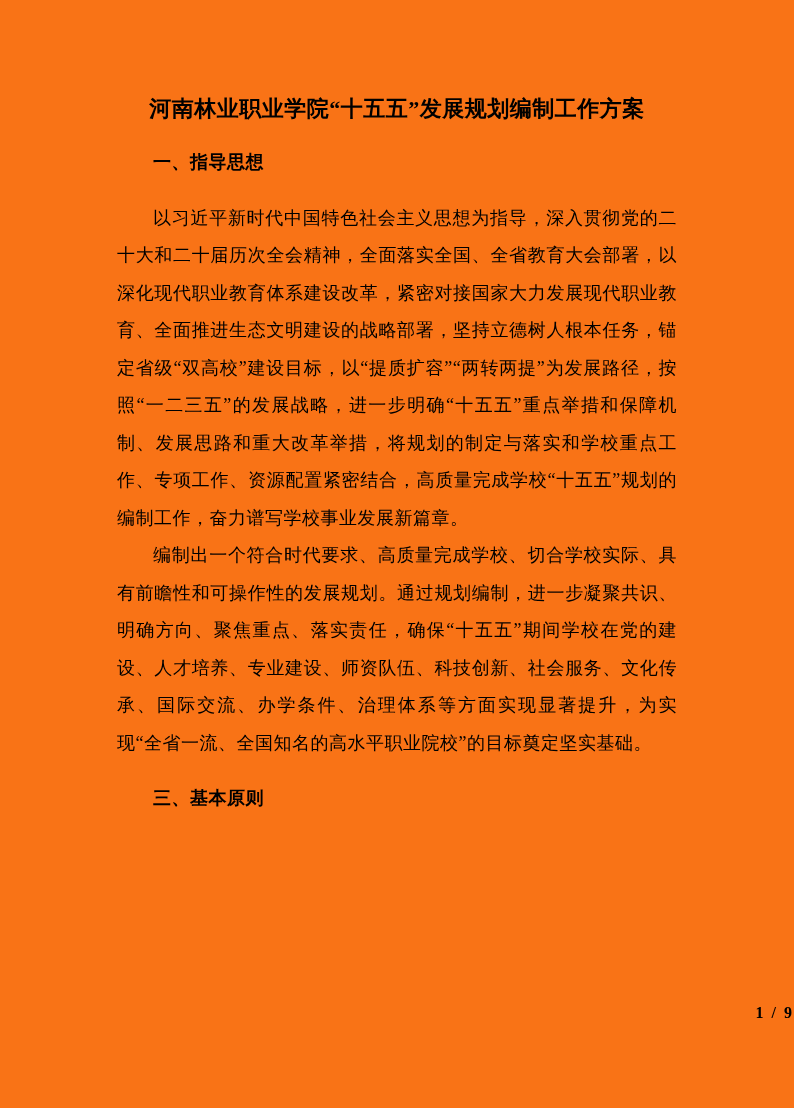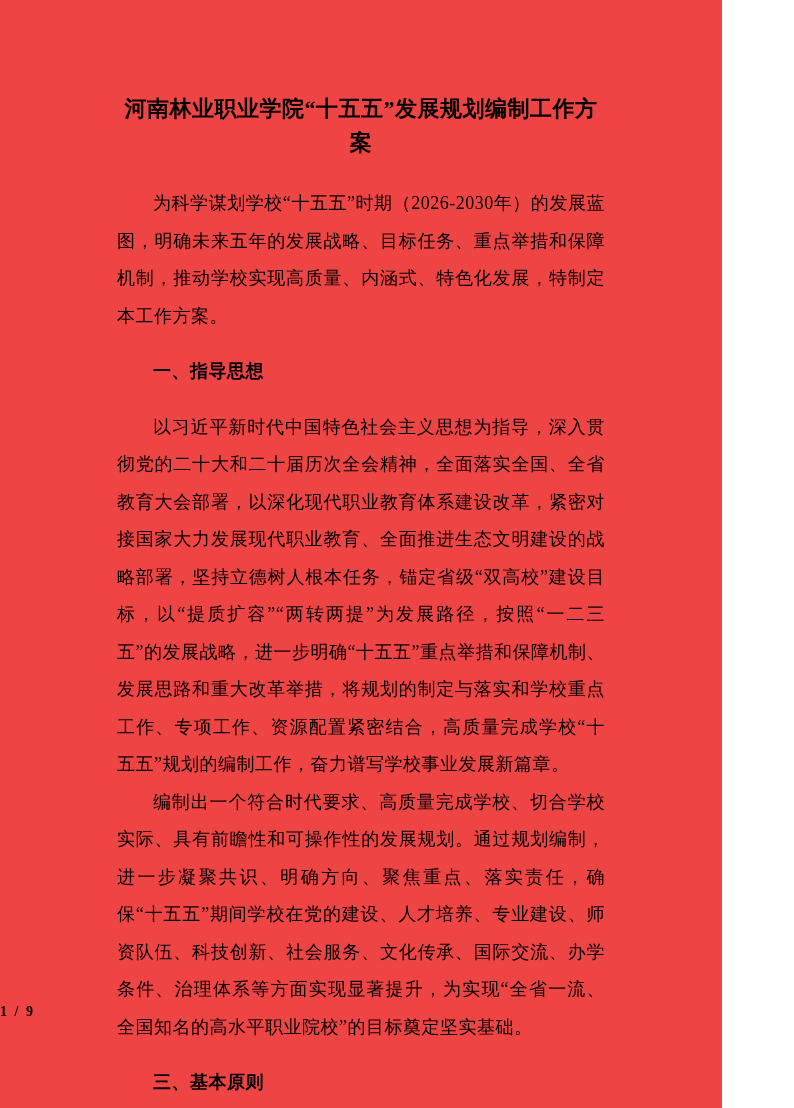--- a/index.html
+++ b/index.html
@@ -2,23 +2,23 @@
 <html><head>
 <meta charset="utf-8">
 <style>
   html, body {
     margin: 0;
     padding: 0;
     background: #ffffff;
   }
   .page {
     position: relative;
-    width: 722px;
+    width: 794px;
     height: 1108px;
-    background: #ef4444;
+    background: #f97316;
     overflow: hidden;
     font-family: "Liberation Serif", "DejaVu Serif", serif;
     color: #000000;
   }
   .content {
     margin: 0 117px;
   }
   .doc-title {
     margin: 0;
     padding-top: 92px;
@@ -48,36 +48,35 @@
     line-height: 37.5px;
     letter-spacing: 0.5px;
     text-indent: 2em;
     color: #000000;
   }
   .page-footer {
     position: absolute;
     top: 1004px;
     left: 0;
     width: 100%;
-    text-align: left;
-    font-size: 14px;
+    text-align: right;
+    font-size: 16px;
     font-weight: bold;
     letter-spacing: 2px;
     color: #000000;
   }
 </style>
 </head>
 <body>
 
 <div class="page">
   <div class="content">
 
     <h1 class="doc-title">河南林业职业学院“十五五”发展规划编制工作方案</h1>
 
-    <p class="body-para first">为科学谋划学校“十五五”时期（2026-2030年）的发展蓝图，明确未来五年的发展战略、目标任务、重点举措和保障机制，推动学校实现高质量、内涵式、特色化发展，特制定本工作方案。</p>
 
     <h2 class="section-heading">一、指导思想</h2>
 
     <p class="body-para">以习近平新时代中国特色社会主义思想为指导，深入贯彻党的二十大和二十届历次全会精神，全面落实全国、全省教育大会部署，以深化现代职业教育体系建设改革，紧密对接国家大力发展现代职业教育、全面推进生态文明建设的战略部署，坚持立德树人根本任务，锚定省级“双高校”建设目标，以“提质扩容”“两转两提”为发展路径，按照“一二三五”的发展战略，进一步明确“十五五”重点举措和保障机制、发展思路和重大改革举措，将规划的制定与落实和学校重点工作、专项工作、资源配置紧密结合，高质量完成学校“十五五”规划的编制工作，奋力谱写学校事业发展新篇章。</p>
 
 
     <p class="body-para">编制出一个符合时代要求、高质量完成学校、切合学校实际、具有前瞻性和可操作性的发展规划。通过规划编制，进一步凝聚共识、明确方向、聚焦重点、落实责任，确保“十五五”期间学校在党的建设、人才培养、专业建设、师资队伍、科技创新、社会服务、文化传承、国际交流、办学条件、治理体系等方面实现显著提升，为实现“全省一流、全国知名的高水平职业院校”的目标奠定坚实基础。</p>
 
     <h2 class="section-heading">三、基本原则</h2>
 

